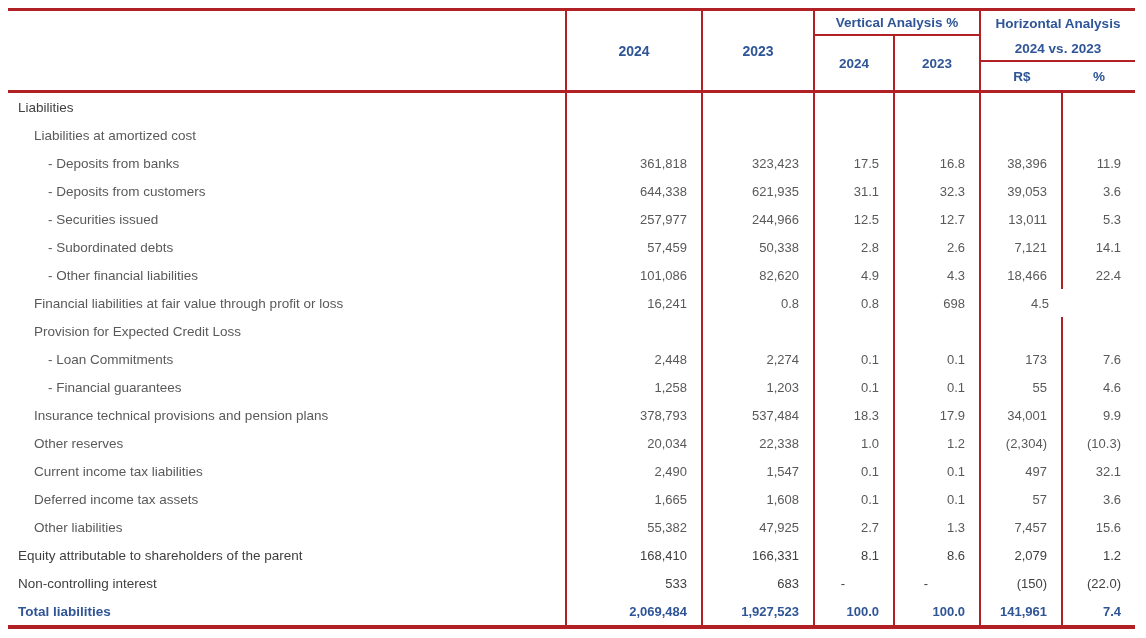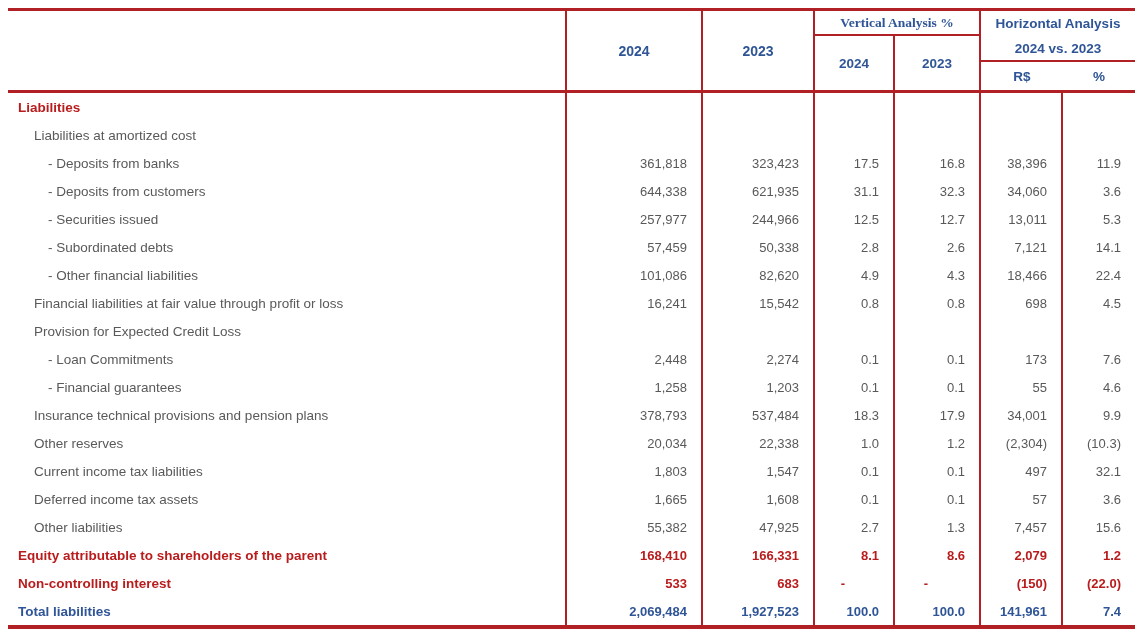--- a/index.html
+++ b/index.html
@@ -22,37 +22,37 @@
     border-top: 3px solid #b02025;
     border-bottom: 3px solid #b02025;
     color: #2f5597;
     font-weight: bold;
     font-size: 13.5px;
   }
   .hcell { display: flex; align-items: center; justify-content: center; }
   .h-label  { grid-row: 1/4; grid-column: 1; border-right: 2px solid #b02025; }
   .h-y2024  { grid-row: 1/4; grid-column: 2; border-right: 2px solid #b02025; font-size: 14px; }
   .h-y2023  { grid-row: 1/4; grid-column: 3; border-right: 2px solid #b02025; font-size: 14px; }
-  .h-va     { grid-row: 1;   grid-column: 4/6; border-right: 2px solid #b02025; border-bottom: 2px solid #b02025; font-family: Liberation Serif, serif; }
+  .h-va     { grid-row: 1;   grid-column: 4/6; border-right: 2px solid #b02025; border-bottom: 2px solid #b02025; }
   .h-ha     { grid-row: 1;   grid-column: 6/8; }
   .h-va24   { grid-row: 2/4; grid-column: 4; border-right: 2px solid #b02025; }
   .h-va23   { grid-row: 2/4; grid-column: 5; border-right: 2px solid #b02025; }
   .h-havs   { grid-row: 2;   grid-column: 6/8; border-bottom: 2px solid #b02025; text-align: right; }
   .h-rs     { grid-row: 3;   grid-column: 6; }
   .h-pct    { grid-row: 3;   grid-column: 7; }
   
   .tbody { border-bottom: 4px solid #b02025; }
   .row {
     display: grid;
     grid-template-columns: 559px 136px 112px 80px 86px 82px 72px;
     height: 28px;
     color: #595959;
     font-size: 13px;
   }
-  .row.bold { color: #b91c1c; font-weight: bold; }
+  .row.bold { color: #404040; font-weight: normal; }
   .row.total { color: #2f5597; font-weight: bold; }
   .cell { display: flex; align-items: center; }
   .lbl { font-size: 13.5px; border-right: 2px solid #b02025; }
   .ind0 { padding-left: 10px; }
   .ind1 { padding-left: 26px; }
   .ind2 { padding-left: 40px; }
   .num {
     justify-content: flex-end;
     padding-right: 14px;
     border-right: 2px solid #b02025;
@@ -105,21 +105,21 @@
         <div class="cell num">16.8</div>
         <div class="cell num">38,396</div>
         <div class="cell num">11.9</div>
       </div>
       <div class="row">
         <div class="cell lbl ind2">- Deposits from customers</div>
         <div class="cell num">644,338</div>
         <div class="cell num">621,935</div>
         <div class="cell num">31.1</div>
         <div class="cell num">32.3</div>
-        <div class="cell num">34,060</div>
+        <div class="cell num">39,053</div>
         <div class="cell num">3.6</div>
       </div>
       <div class="row">
         <div class="cell lbl ind2">- Securities issued</div>
         <div class="cell num">257,977</div>
         <div class="cell num">244,966</div>
         <div class="cell num">12.5</div>
         <div class="cell num">12.7</div>
         <div class="cell num">13,011</div>
         <div class="cell num">5.3</div>
@@ -138,21 +138,20 @@
         <div class="cell num">101,086</div>
         <div class="cell num">82,620</div>
         <div class="cell num">4.9</div>
         <div class="cell num">4.3</div>
         <div class="cell num">18,466</div>
         <div class="cell num">22.4</div>
       </div>
       <div class="row">
         <div class="cell lbl ind1">Financial liabilities at fair value through profit or loss</div>
         <div class="cell num">16,241</div>
-        <div class="cell num">15,542</div>
         <div class="cell num">0.8</div>
         <div class="cell num">0.8</div>
         <div class="cell num">698</div>
         <div class="cell num">4.5</div>
       </div>
       <div class="row">
         <div class="cell lbl ind1">Provision for Expected Credit Loss</div>
         <div class="cell num"></div>
         <div class="cell num"></div>
         <div class="cell num"></div>
@@ -191,21 +190,21 @@
         <div class="cell lbl ind1">Other reserves</div>
         <div class="cell num">20,034</div>
         <div class="cell num">22,338</div>
         <div class="cell num">1.0</div>
         <div class="cell num">1.2</div>
         <div class="cell num">(2,304)</div>
         <div class="cell num">(10.3)</div>
       </div>
       <div class="row">
         <div class="cell lbl ind1">Current income tax liabilities</div>
-        <div class="cell num">1,803</div>
+        <div class="cell num">2,490</div>
         <div class="cell num">1,547</div>
         <div class="cell num">0.1</div>
         <div class="cell num">0.1</div>
         <div class="cell num">497</div>
         <div class="cell num">32.1</div>
       </div>
       <div class="row">
         <div class="cell lbl ind1">Deferred income tax assets</div>
         <div class="cell num">1,665</div>
         <div class="cell num">1,608</div>

